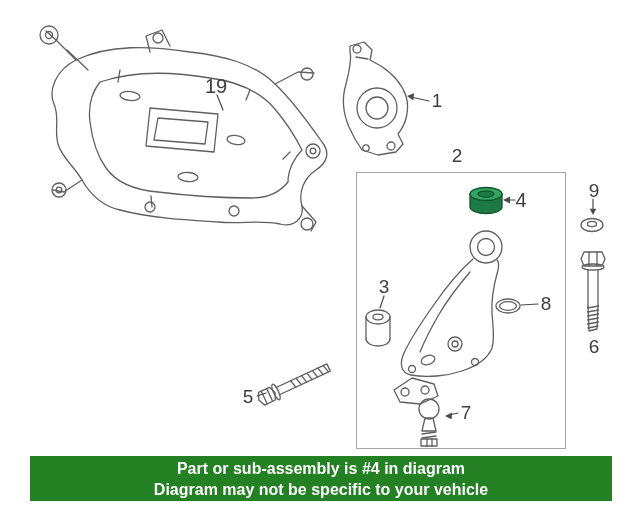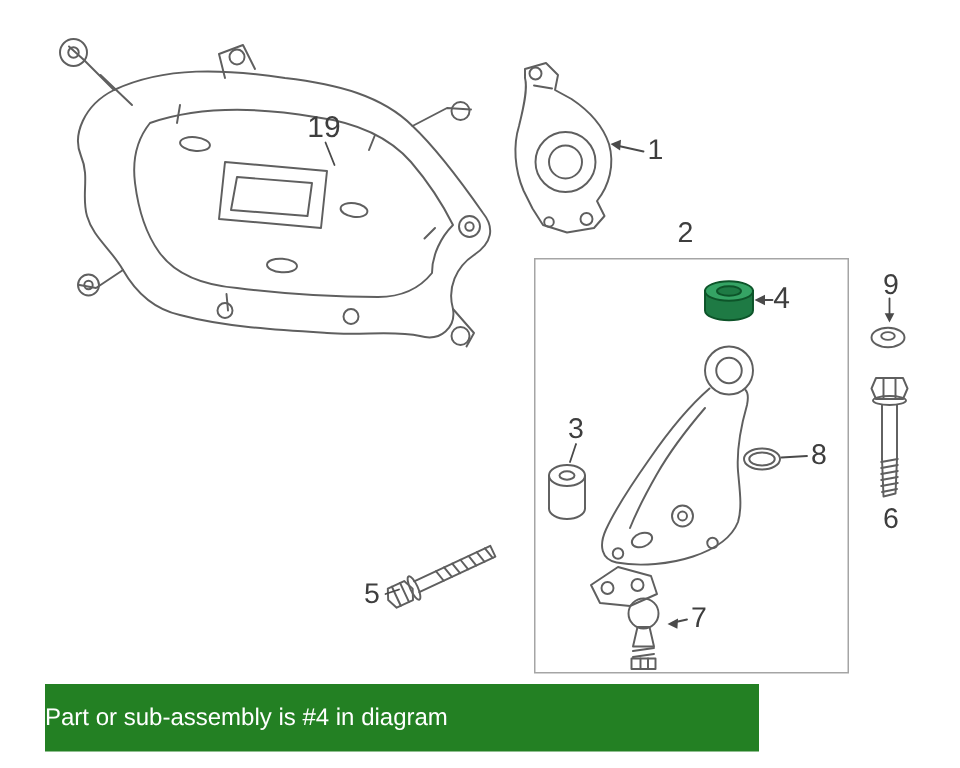--- a/index.html
+++ b/index.html
@@ -19,27 +19,29 @@
     font-size: 19px;
     color: #3e3e3e;
     cursor: pointer;
     user-select: none;
   }
   .part-label.big { font-size: 20px; }
   .banner {
     position: absolute;
     left: 30px;
     top: 456px;
-    width: 476px;
+    width: 582px;
     height: 45px;
     background: #238023;
     color: #ffffff;
     display: flex;
     flex-direction: column;
+    align-items: center;
     justify-content: center;
+    font-weight: bold;
   }
   .banner-line { font-size: 16px; line-height: 21px; white-space: nowrap; }
 </style>
 </head>
 <body>
 
 <div class="stage">
 
   <svg class="art" width="640" height="512" viewBox="0 0 640 512">
 
@@ -170,15 +172,16 @@
   <div class="part-label big" style="left:521px; top:200px">4</div>
   <div class="part-label" style="left:248px; top:397px">5</div>
   <div class="part-label" style="left:594px; top:347px">6</div>
   <div class="part-label" style="left:466px; top:413px">7</div>
   <div class="part-label" style="left:546px; top:304px">8</div>
   <div class="part-label" style="left:594px; top:191px">9</div>
   <div class="part-label big" style="left:216px; top:86px">19</div>
 
   <div class="banner">
     <div class="banner-line">Part or sub-assembly is #4 in diagram</div>
+    <div class="banner-line">Diagram may not be specific to your vehicle</div>
   </div>
 
 </div>
 
 </body></html>

